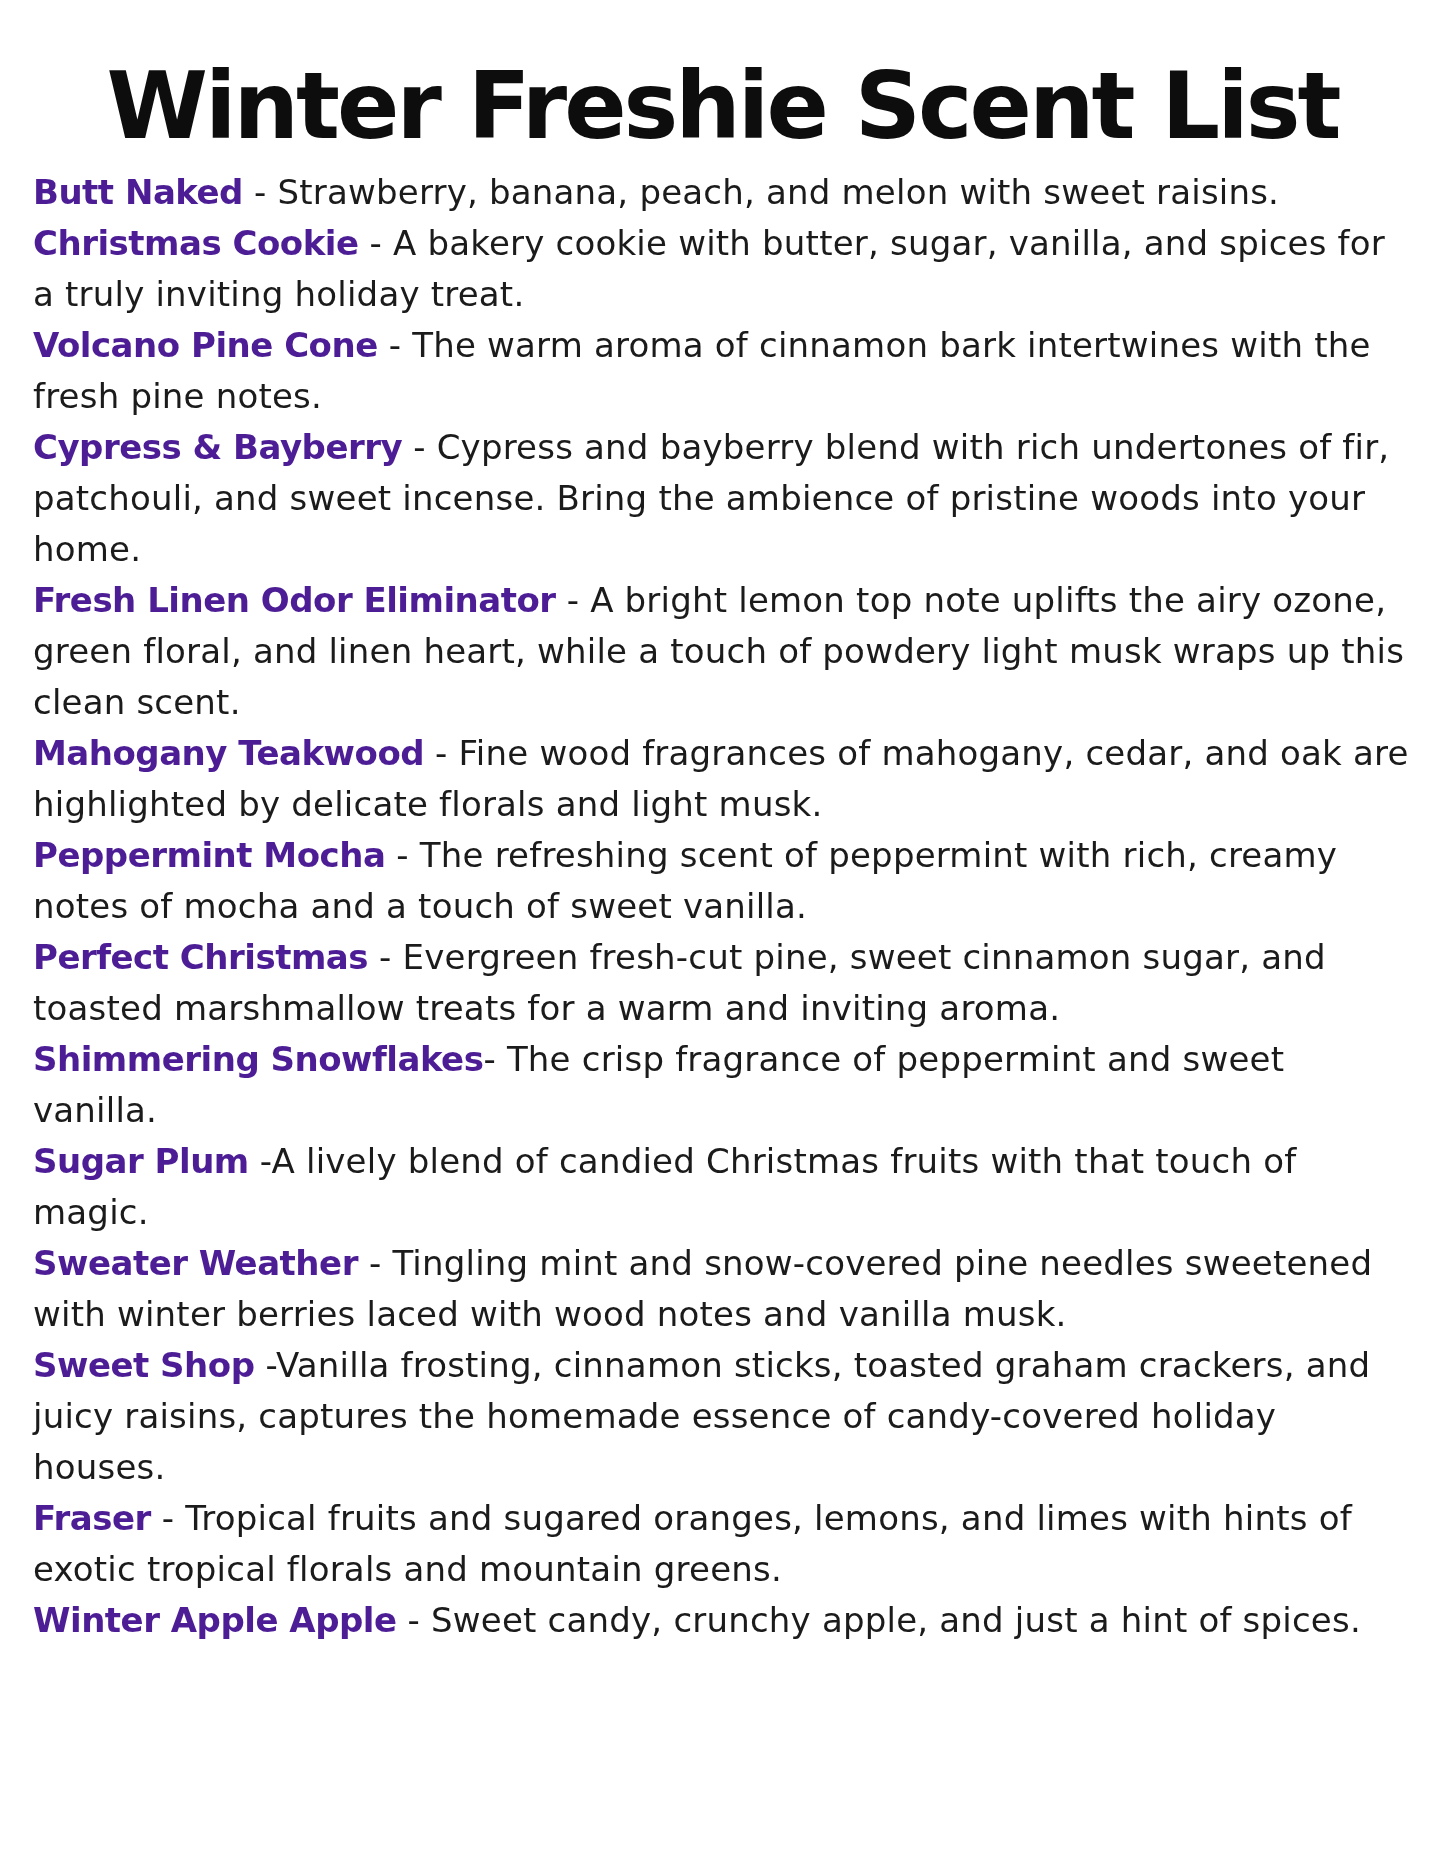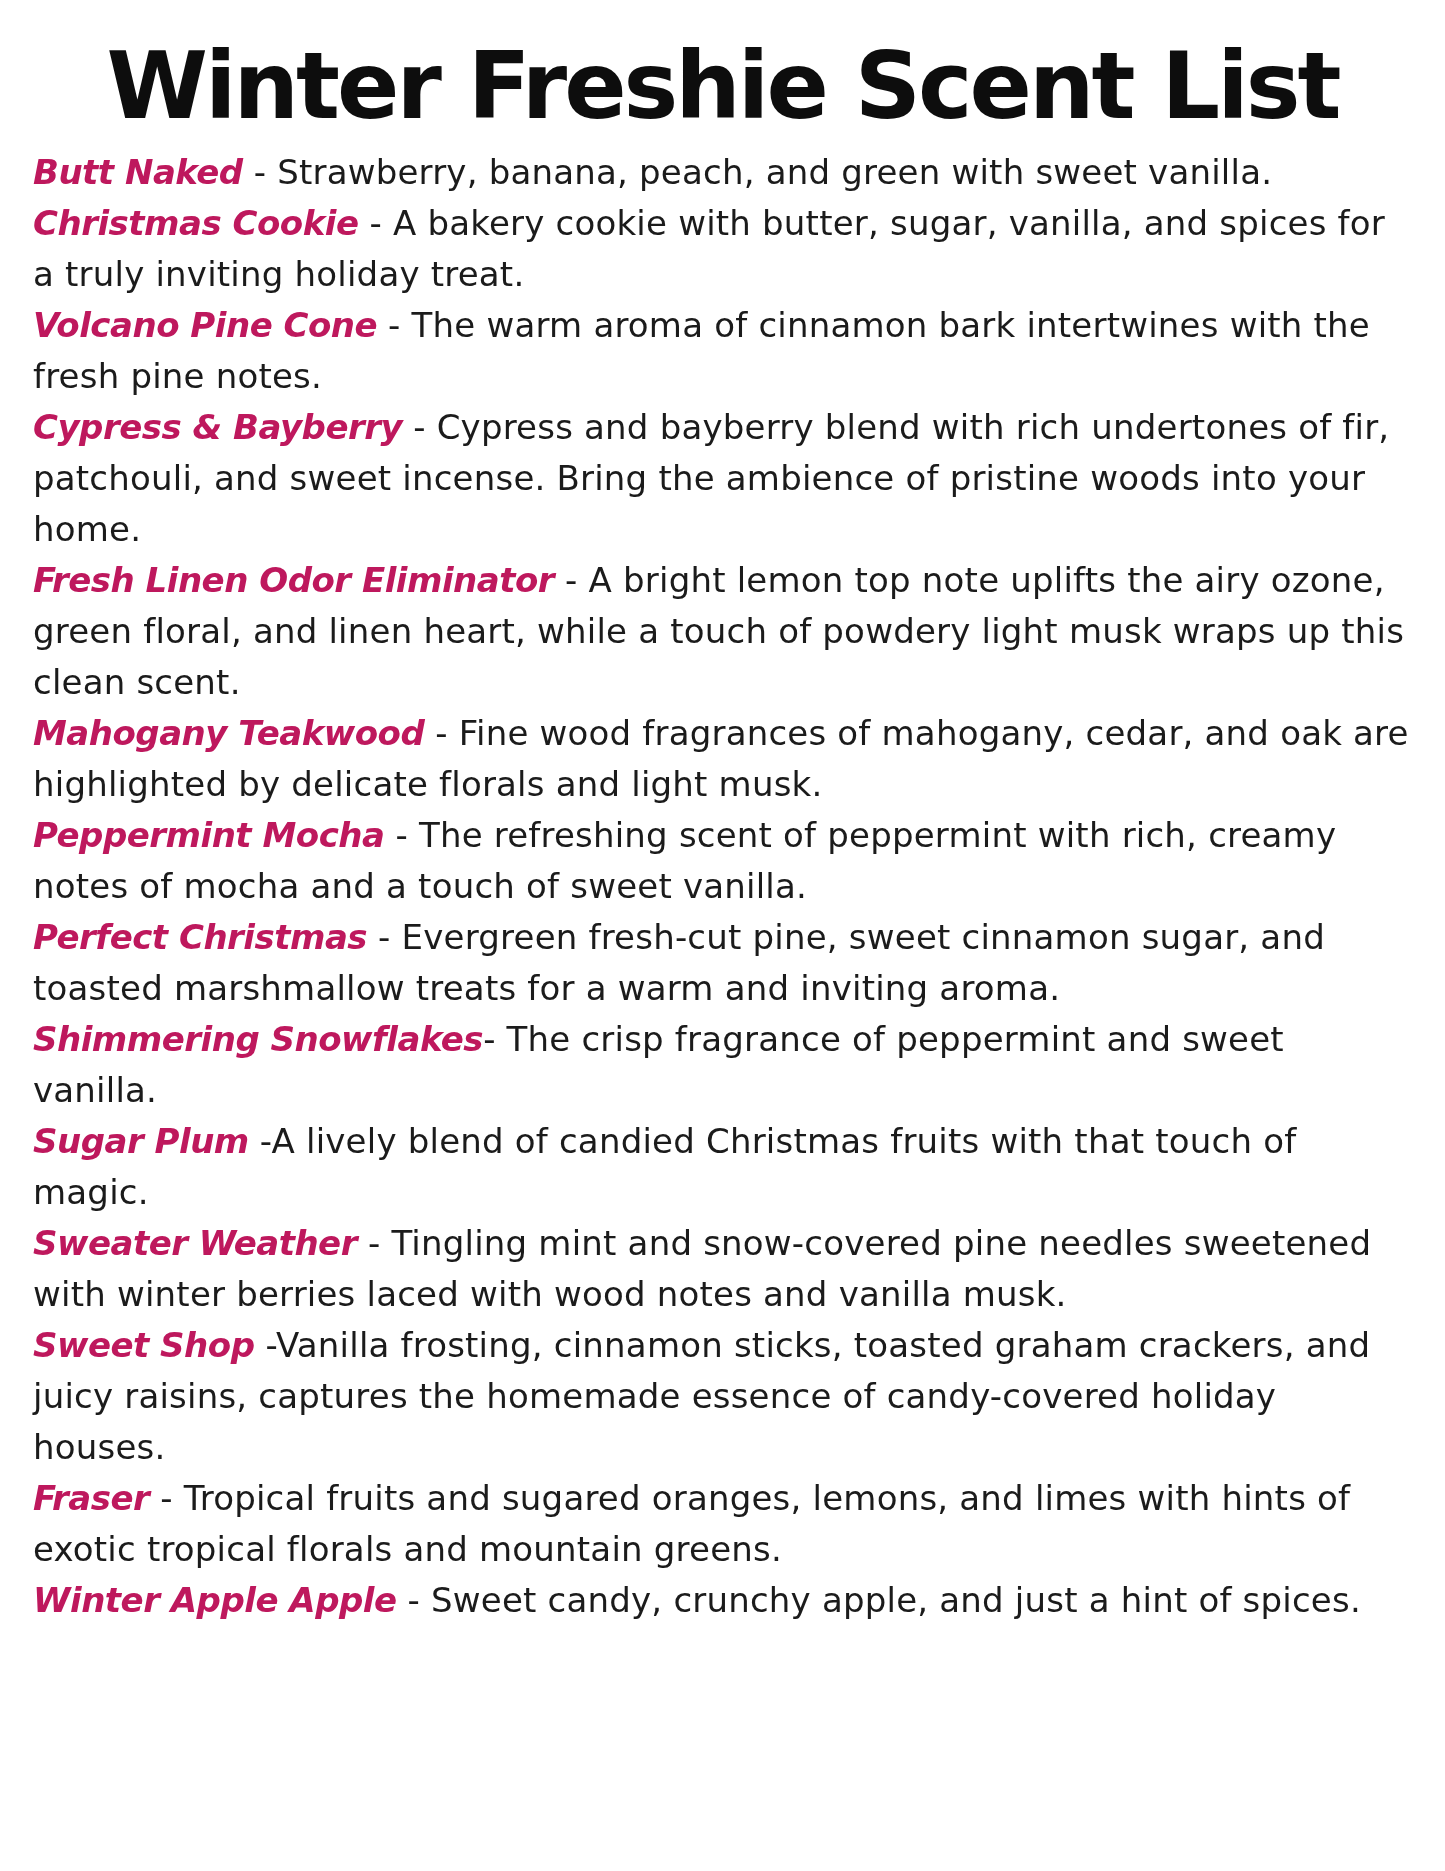--- a/index.html
+++ b/index.html
@@ -11,21 +11,21 @@
     height: 1871px;
     background: #ffffff;
     color: #161616;
     font-family: "DejaVu Sans", sans-serif;
     overflow: hidden;
   }
   .page {
     box-sizing: border-box;
     width: 1445px;
     height: 1871px;
-    padding: 36px 33px 0 33px;
+    padding: 56px 33px 0 33px;
   }
   .page-title {
     font-family: "DejaVu Sans", sans-serif;
     font-weight: bold;
     font-size: 92px;
     line-height: 1.1;
     letter-spacing: -3px;
     text-align: center;
     margin: 0 0 10px 0;
     color: #0d0d0d;
@@ -35,33 +35,32 @@
     line-height: 51px;
     letter-spacing: 0.2px;
     color: #1b1b1b;
   }
   .scent-entry {
     margin: 0;
     white-space: pre-wrap;
   }
   .scent-name {
     font-weight: bold;
-    color: #be185d;
+    color: #4c1d95;
     letter-spacing: -0.5px;
-    font-style: italic;
   }
 </style>
 </head>
 <body>
 
 <div class="page">
   <h1 class="page-title">Winter Freshie Scent List</h1>
 
   <div class="scent-list">
-  <p class="scent-entry"><span class="scent-name">Butt Naked</span><span class="scent-separator"> - </span><span class="scent-description">Strawberry, banana, peach, and green with sweet vanilla.</span></p>
+  <p class="scent-entry"><span class="scent-name">Butt Naked</span><span class="scent-separator"> - </span><span class="scent-description">Strawberry, banana, peach, and melon with sweet raisins.</span></p>
 
   <p class="scent-entry"><span class="scent-name">Christmas Cookie</span><span class="scent-separator"> - </span><span class="scent-description">A bakery cookie with butter, sugar, vanilla, and spices for a truly inviting holiday treat.</span></p>
 
   <p class="scent-entry"><span class="scent-name">Volcano Pine Cone</span><span class="scent-separator"> - </span><span class="scent-description">The warm aroma of cinnamon bark intertwines with the fresh pine notes.</span></p>
 
   <p class="scent-entry"><span class="scent-name">Cypress &amp; Bayberry</span><span class="scent-separator"> - </span><span class="scent-description">Cypress and bayberry blend with rich undertones of fir, patchouli, and sweet incense. Bring the ambience of pristine woods into your home.</span></p>
 
 
   <p class="scent-entry"><span class="scent-name">Fresh Linen Odor Eliminator</span><span class="scent-separator"> - </span><span class="scent-description">A bright lemon top note uplifts the airy ozone, green floral, and linen heart, while a touch of powdery light musk wraps up this clean scent.</span></p>
 

